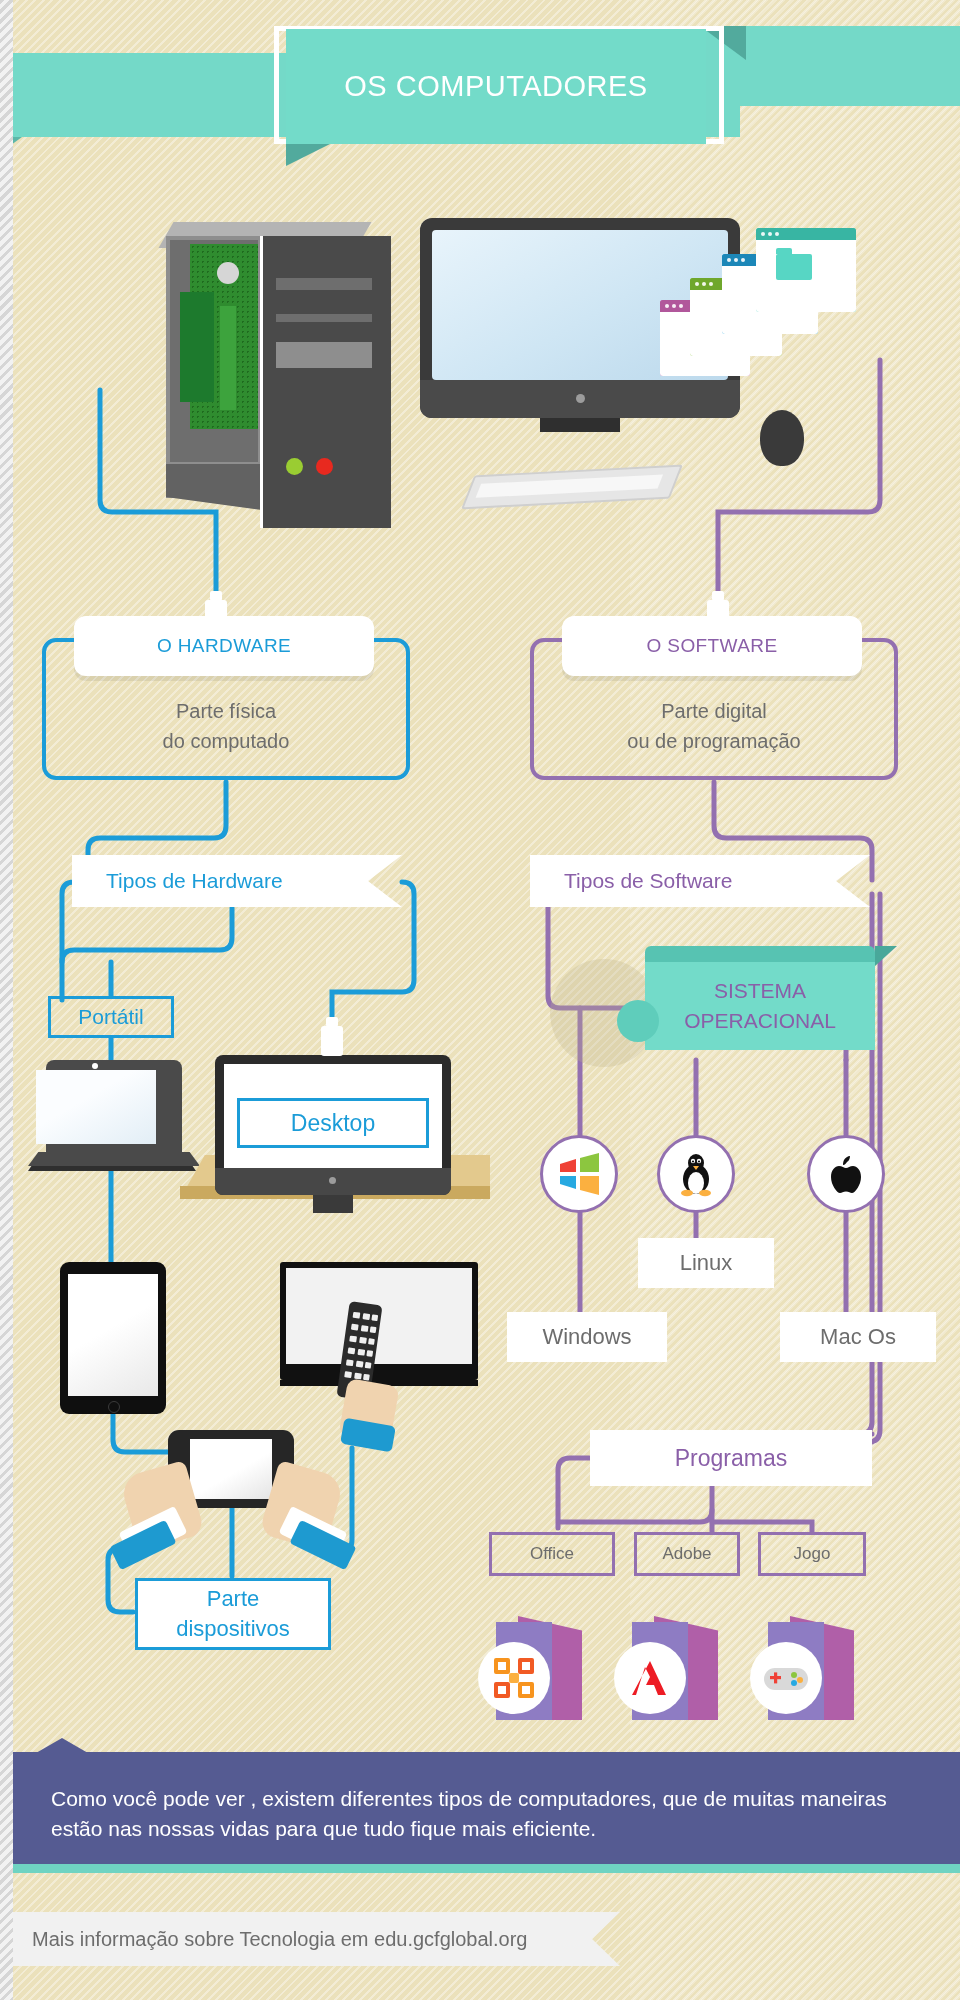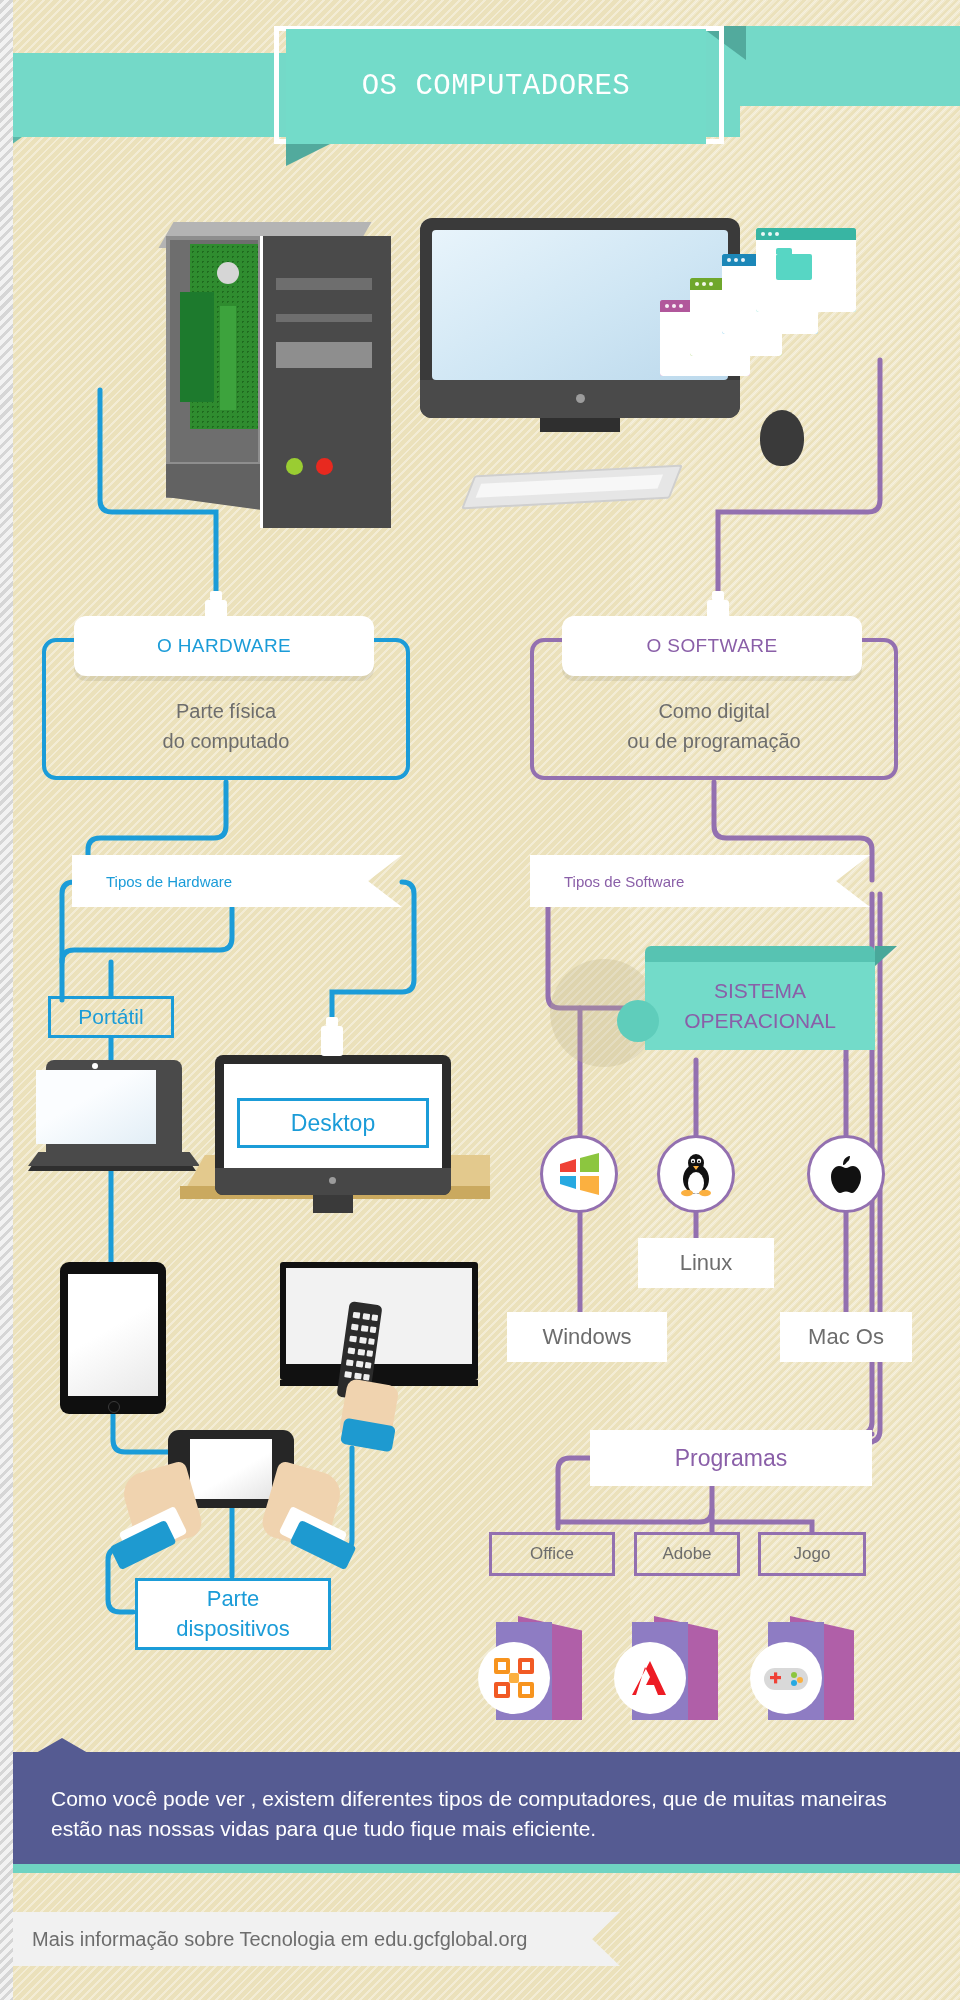--- a/index.html
+++ b/index.html
@@ -50,21 +50,21 @@
   .hdr-main{
     position:absolute;left:286px;top:29px;width:420px;height:115px;background:#73dbc9;
     display:flex;align-items:center;justify-content:center;
   }
   .hdr-main-fold{
     position:absolute;left:286px;top:144px;width:0;height:0;
     border-left:44px solid #52aa9d;border-bottom:22px solid transparent;
   }
   .hdr-title{
     color:#ffffff;font-size:29px;letter-spacing:.5px;font-weight:400;
-    font-family:Liberation Mono, monospace;
+    font-family:Liberation Sans, sans-serif;
   }
 
   
   .tower{position:absolute;left:160px;top:222px;width:228px;height:306px;}
   .tower-top{position:absolute;left:6px;top:0;width:198px;height:26px;background:#b4b4b4;
     transform:skewX(-30deg);}
   .tower-front{position:absolute;left:100px;top:14px;width:128px;height:292px;background:#4a4a4a;border-left:3px solid #fff;}
   .tower-side{position:absolute;left:6px;top:14px;width:96px;height:262px;background:#8e8e8e;}
   .tower-inner{position:absolute;left:10px;top:18px;width:88px;height:222px;background:#6e6e6e;}
   .tower-board{position:absolute;left:30px;top:22px;width:68px;height:185px;background:#2f8c2f;
@@ -138,21 +138,21 @@
     position:absolute;left:0;top:54px;width:100%;text-align:center;color:#6d6d6d;
     font-size:20px;line-height:30px;
   }
 
   
   .ribbon{
     position:absolute;height:52px;background:#ffffff;display:flex;align-items:center;
     padding-left:34px;box-sizing:border-box;
     clip-path:polygon(0 0, 100% 0, calc(100% - 34px) 50%, 100% 100%, 0 100%);
   }
-  .ribbon span{font-size:15px;}
+  .ribbon span{font-size:21px;}
   .ribbon.hw{left:72px;top:855px;width:330px;}
   .ribbon.hw span{color:#1b9cd8;}
   .ribbon.sw{left:530px;top:855px;width:340px;}
   .ribbon.sw span{color:#8a5fa8;}
 
   
   .lbl-box{
     position:absolute;box-sizing:border-box;background:#ffffff;
     display:flex;align-items:center;justify-content:center;text-align:center;
   }
@@ -160,21 +160,21 @@
   .lbl-portatil span{color:#1b9cd8;font-size:21px;}
   .lbl-desktop{left:237px;top:1098px;width:192px;height:50px;border:3px solid #1b9cd8;background:#ffffff;}
   .lbl-desktop span{color:#1b9cd8;font-size:23px;}
   .lbl-outros{left:135px;top:1578px;width:196px;height:72px;border:3px solid #1b9cd8;background:#ffffff;flex-direction:column;}
   .lbl-outros span{color:#1b9cd8;font-size:22px;line-height:30px;}
 
   .lbl-windows{left:507px;top:1312px;width:160px;height:50px;background:#ffffff;}
   .lbl-windows span{color:#6d6d6d;font-size:22px;}
   .lbl-linux{left:638px;top:1238px;width:136px;height:50px;background:#ffffff;}
   .lbl-linux span{color:#6d6d6d;font-size:22px;}
-  .lbl-macos{left:780px;top:1312px;width:132px;height:50px;background:#ffffff;}
+  .lbl-macos{left:780px;top:1312px;width:156px;height:50px;background:#ffffff;}
   .lbl-macos span{color:#6d6d6d;font-size:22px;}
 
   .lbl-programas{left:590px;top:1430px;width:282px;height:56px;background:#ffffff;}
   .lbl-programas span{color:#8a5fa8;font-size:23px;}
 
   .chip{position:absolute;box-sizing:border-box;border:3px solid #9370b0;background:transparent;
     display:flex;align-items:center;justify-content:center;}
   .chip span{color:#6d6d6d;font-size:17px;}
   .chip-office{left:489px;top:1532px;width:126px;height:44px;}
   .chip-adobe{left:634px;top:1532px;width:106px;height:44px;}
@@ -431,21 +431,21 @@
       <div>Parte física</div>
       <div>do computado</div>
     </div>
   </div>
 
   <div class="hs-card sw">
     <div class="hs-pill sw">
       <span>O SOFTWARE</span>
     </div>
     <div class="hs-sub">
-      <div>Como digital</div>
+      <div>Parte digital</div>
       <div>ou de programação</div>
     </div>
   </div>
 
   <div class="ribbon hw">
     <span>Tipos de Hardware</span>
   </div>
   <div class="ribbon sw">
     <span>Tipos de Software</span>
   </div>

